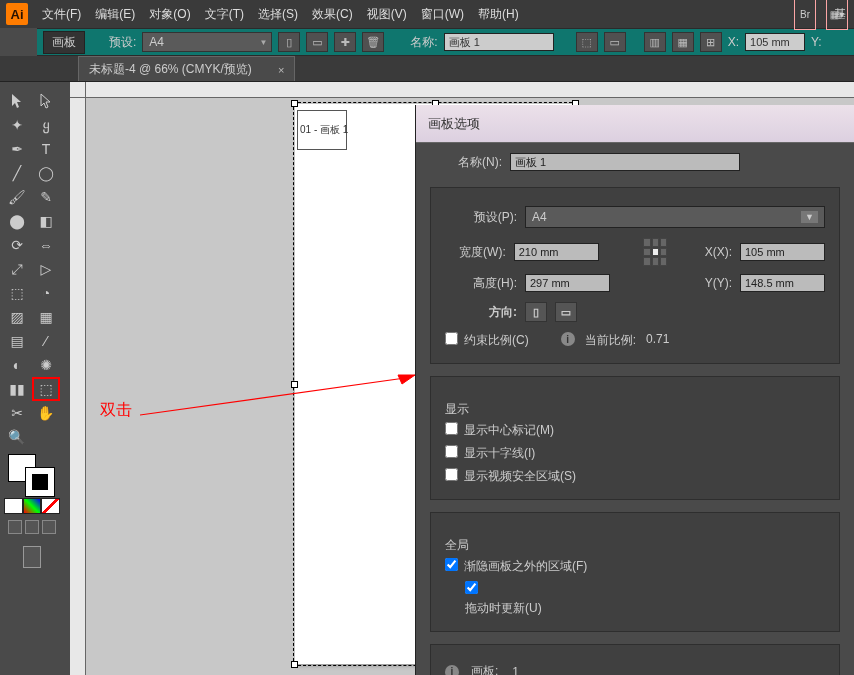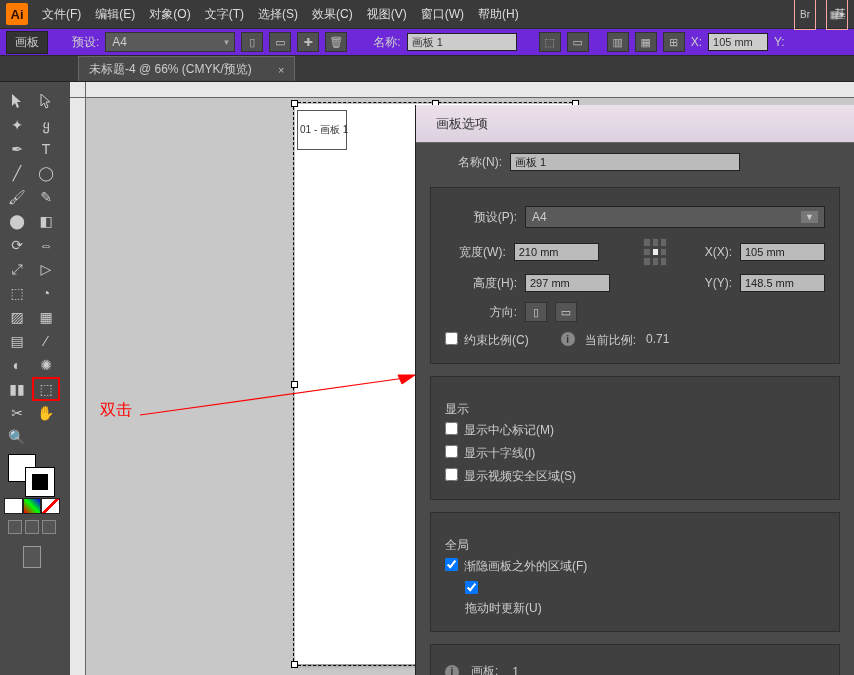--- a/index.html
+++ b/index.html
@@ -6,21 +6,21 @@
 body { width: 854px; height: 675px; background: #4a4a4a; overflow: hidden; position: relative; }
 
 
 .menubar { height: 28px; background: #3a3a3a; display: flex; align-items: center; padding: 0 6px; color: #ddd; font-size: 12px; gap: 2px; }
 .ai-logo { width: 22px; height: 22px; background: #ff7c00; color: #2a1200; display: flex; align-items: center; justify-content: center; font-weight: bold; font-size: 13px; border-radius: 2px; margin-right: 6px; }
 .menu-item { padding: 3px 6px; cursor: default; }
 .menubar-right { margin-left: auto; display: flex; align-items: center; gap: 10px; }
 .br-box { width: 22px; height: 32px; border: 1px solid #fca5a5; display: flex; align-items: center; justify-content: center; font-size: 10px; color: #ccc; }
 
 
-.controlbar { height: 28px; background: #6d28d9; display: flex; align-items: center; padding: 0 6px; font-size: 12px; color: #ccc; gap: 6px; border-top: 1px solid #2a2a2a; border-bottom: 1px solid #2a2a2a; }
+.controlbar { height: 28px; background: #0f766e; display: flex; align-items: center; padding: 0 6px; font-size: 12px; color: #ccc; gap: 6px; border-top: 1px solid #2a2a2a; border-bottom: 1px solid #2a2a2a; margin-left: 37px; }
 .cb-label-dark { background: #333; padding: 2px 8px; border: 1px solid #222; }
 .cb-select { background: #5a5a5a; border: 1px solid #333; color: #ccc; padding: 2px 6px; display: flex; align-items: center; min-width: 130px; height: 20px; position: relative; }
 .cb-select::after { content: "▼"; position: absolute; right: 4px; font-size: 8px; color: #aaa; }
 .cb-icon { width: 22px; height: 20px; background: #505050; border: 1px solid #333; display: inline-flex; align-items: center; justify-content: center; font-size: 11px; color: #bbb; }
 .cb-text { color: #ccc; }
 .cb-input { background: #ccc; color: #333; border: 1px solid #222; padding: 1px 4px; width: 90px; height: 18px; font-size: 11px; }
 
 
 .tab-area { height: 26px; background: #3a3a3a; padding-left: 78px; display: flex; align-items: flex-end; border-bottom: 1px solid #222; }
 .tab { background: #4a4a4a; color: #ccc; font-size: 12px; padding: 4px 10px 3px 10px; border-top: 1px solid #666; border-left: 1px solid #666; border-right: 1px solid #666; display: flex; align-items: center; gap: 26px; }
@@ -70,21 +70,21 @@
 .crosshair::before, .crosshair::after { content:""; position:absolute; background:#000; }
 .crosshair::before { left:5px; top:0; width:1px; height:12px; }
 .crosshair::after { left:0; top:5px; width:12px; height:1px; }
 
 
 .annotation-text { position: absolute; color: #ff0000; font-size: 16px; font-weight: 500; }
 .arrow-line { position: absolute; stroke: #ff0000; fill: #ff0000; }
 
 
 .dialog { position: absolute; left: 415px; top: 105px; right: 0; bottom: 0; background: #4a4a4a; border-left: 1px solid #222; display:flex; flex-direction:column; }
-.dialog-title { height: 38px; display:flex; align-items:center; padding: 0 20px; font-size: 13px; color: #333; background: linear-gradient(#ece1ea, #dcd0e0); border-bottom:1px solid #666; }
+.dialog-title { height: 38px; display:flex; align-items:center; padding: 0 12px; font-size: 13px; color: #333; background: linear-gradient(#ece1ea, #dcd0e0); border-bottom:1px solid #666; }
 .dialog-body { flex:1; padding: 10px 14px; color: #ccc; font-size: 12px; display:flex; flex-direction:column; gap: 6px; overflow:hidden; }
 .fld-row { display:flex; align-items:center; gap: 8px; }
 .fld-label { width: 72px; text-align: right; color:#ccc; }
 .fld-input { background: #bbb; color: #222; border: 1px solid #222; padding: 2px 4px; width: 85px; height: 18px; font-size: 11px; }
 .fld-input.wide { width: 230px; }
 .fld-select { background: #5a5a5a; border: 1px solid #222; color:#ccc; height:22px; flex:1; display:flex; align-items:center; padding:0 6px; position:relative; max-width:300px; }
 .fld-select::after { content:"▼"; position:absolute; right:6px; font-size:9px; background:#777; padding:1px 4px; }
 .inset { background: #404040; border: 1px solid #2e2e2e; padding: 18px 14px 14px 14px; margin-top:6px; }
 .orient-btn { width: 22px; height: 20px; background: #555; border: 1px solid #333; display:inline-flex; align-items:center; justify-content:center; color:#ccc; font-size:11px; }
 .chk { display:flex; align-items:flex-start; gap:6px; }
@@ -269,21 +269,21 @@
         <span class="fld-label" style="width:50px">X(X):</span>
         <input class="fld-input" value="105 mm" style="">
       </div>
       <div class="fld-row" style="margin-top:8px;">
         <span class="fld-label">高度(H):</span>
         <input class="fld-input" value="297 mm" style="">
         <span style="flex:1"></span>
         <span class="fld-label" style="width:50px">Y(Y):</span>
         <input class="fld-input" value="148.5 mm" style="">
       </div>
-      <div class="fld-row" style="margin-top:10px;">
+      <div class="fld-row" style="margin-top:10px;font-weight:bold;">
         <span class="fld-label">方向:</span>
         <span class="orient-btn">▯</span>
         <span class="orient-btn">▭</span>
       </div>
       <div class="fld-row chk" style="margin-top:10px;">
         <input type="checkbox" style="">
         <span>约束比例(C)</span>
         <span style="width:20px"></span>
         <span class="info-icon">i</span>
         <span>当前比例:</span>

